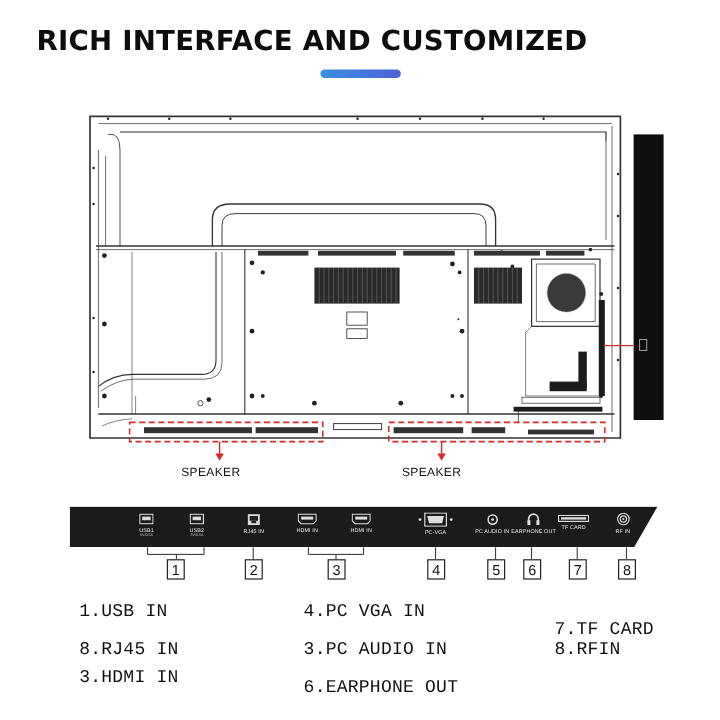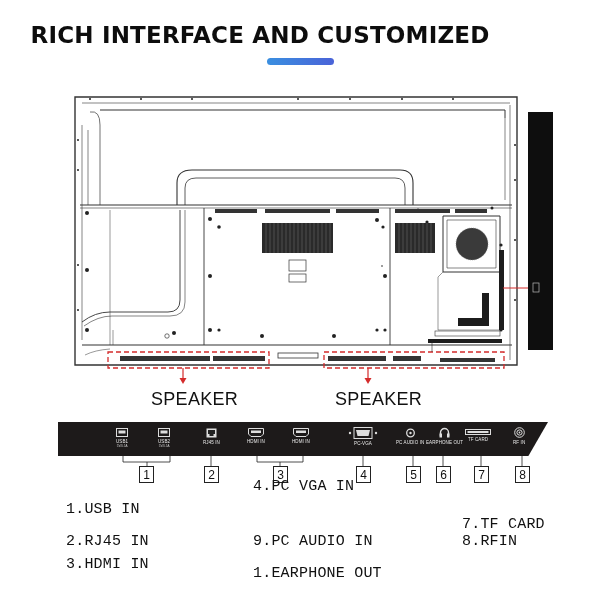--- a/index.html
+++ b/index.html
@@ -12,21 +12,21 @@
     font-weight: bold; font-size: 23px; letter-spacing: 0.2px; color: #0d0d0d;
   }
   .title-underline {
     position: absolute; left: 267px; top: 58px; width: 67px; height: 7px; border-radius: 4px;
     background: linear-gradient(90deg, #3a8fe0, #4a63d8);
   }
 
   .tv-svg { position: absolute; left: 0; top: 0; }
 
   .speaker-label {
-    position: absolute; font-family: "Liberation Sans", sans-serif; font-size: 18px; font-weight: 500;
+    position: absolute; font-family: "Liberation Sans", sans-serif; font-size: 10px; font-weight: 500;
     color: #111; letter-spacing: 0.3px;
   }
 
   .panel {
     position: absolute; left: 58px; top: 422px; width: 490px; height: 34px;
     background: #1d1a1a;
     clip-path: polygon(0 0, 100% 0, 96% 100%, 0 100%);
   }
   .port { position: absolute; display: flex; flex-direction: column; align-items: center; }
   .port-label { font-size: 4.5px; color: #e8e8e8; white-space: nowrap; margin-top: 2px; letter-spacing: 0.1px; font-family: "Liberation Sans", sans-serif; }
@@ -289,19 +289,19 @@
 <div class="num-box" style="left:139px; top:466px;">1</div>
 <div class="num-box" style="left:204px; top:466px;">2</div>
 <div class="num-box" style="left:273px; top:466px;">3</div>
 <div class="num-box" style="left:356px; top:466px;">4</div>
 <div class="num-box" style="left:406px; top:466px;">5</div>
 <div class="num-box" style="left:436px; top:466px;">6</div>
 <div class="num-box" style="left:474px; top:466px;">7</div>
 <div class="num-box" style="left:515px; top:466px;">8</div>
 
 <div class="legend-item" style="left:66px; top:501px;">1.USB IN</div>
-<div class="legend-item" style="left:66px; top:533px;">2.RJ45 IN</div>
+<div class="legend-item" style="left:66px; top:533px;">8.RJ45 IN</div>
 <div class="legend-item" style="left:66px; top:556px;">3.HDMI IN</div>
-<div class="legend-item" style="left:253px; top:478px;">4.PC VGA IN</div>
-<div class="legend-item" style="left:253px; top:533px;">9.PC AUDIO IN</div>
-<div class="legend-item" style="left:253px; top:565px;">1.EARPHONE OUT</div>
+<div class="legend-item" style="left:253px; top:501px;">4.PC VGA IN</div>
+<div class="legend-item" style="left:253px; top:533px;">3.PC AUDIO IN</div>
+<div class="legend-item" style="left:253px; top:565px;">6.EARPHONE OUT</div>
 <div class="legend-item" style="left:462px; top:516px;">7.TF CARD</div>
 <div class="legend-item" style="left:462px; top:533px;text-align:right;">8.RFIN</div>
 
 </body></html>

